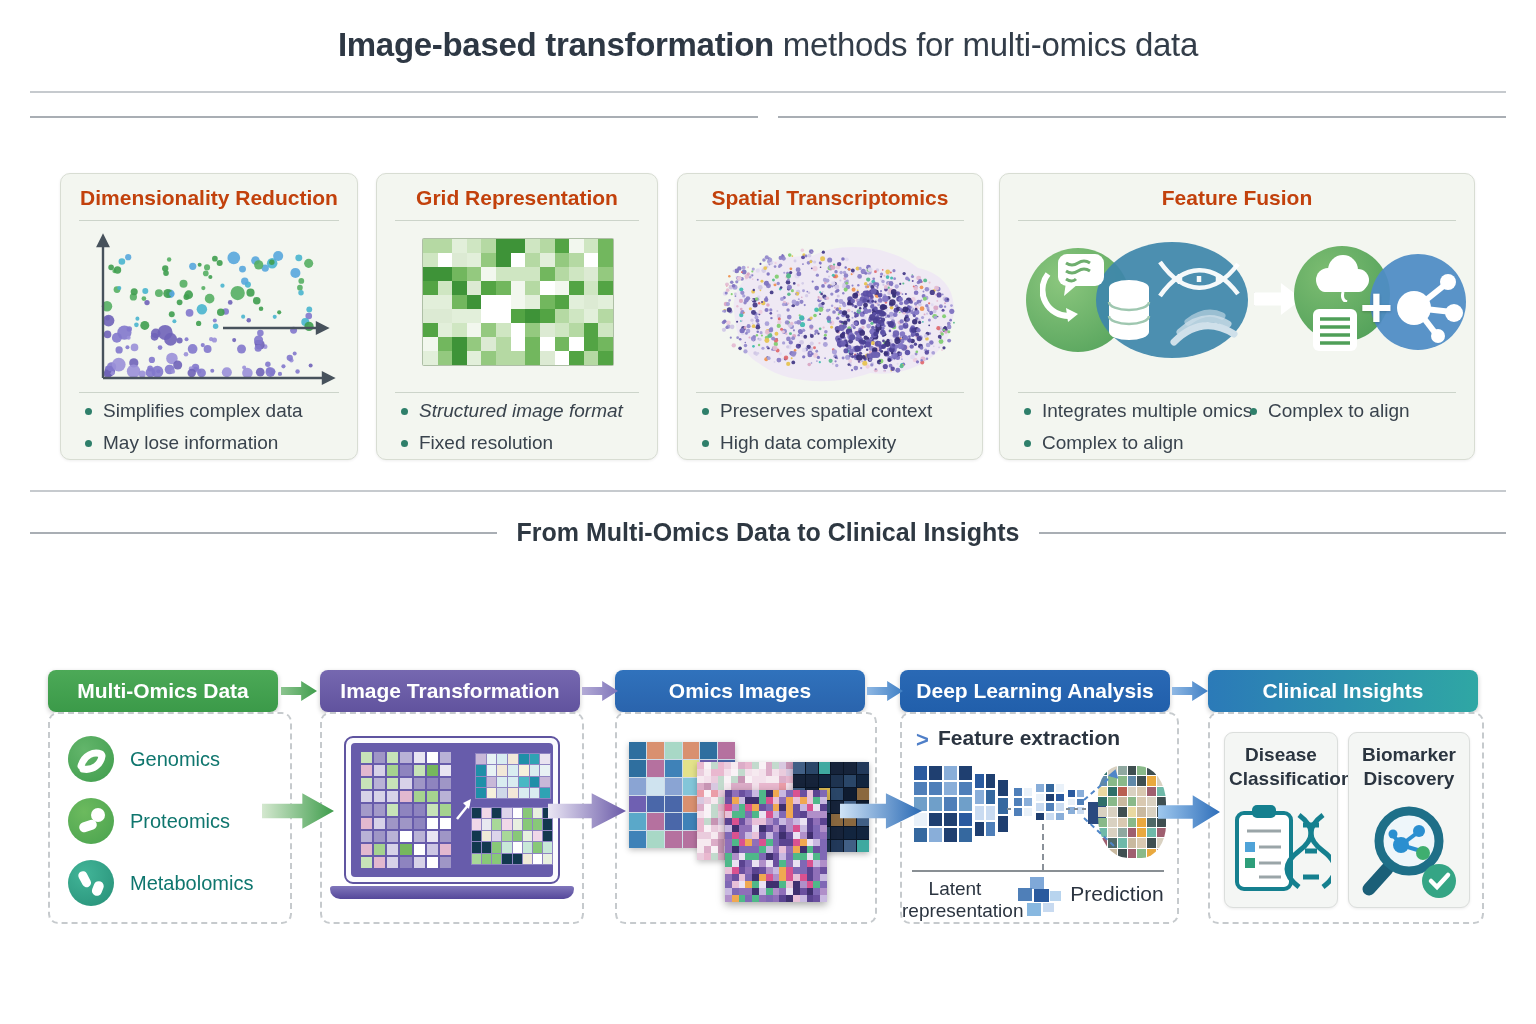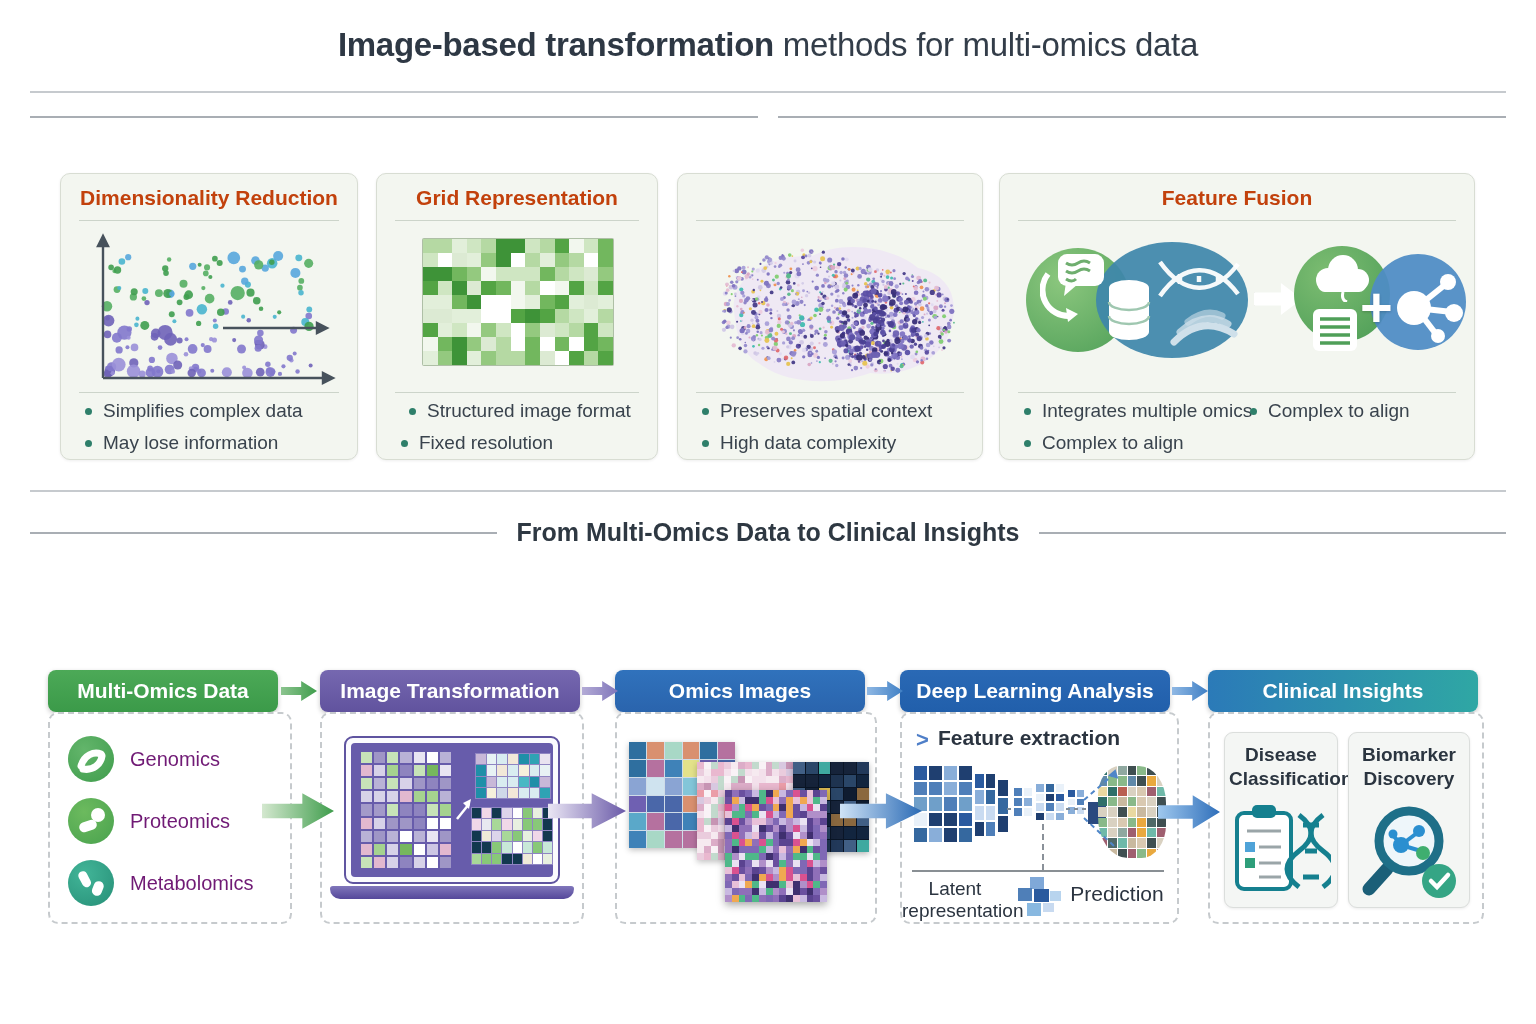--- a/index.html
+++ b/index.html
@@ -25,21 +25,21 @@
   .bullet .dot{width:7px;height:7px;border-radius:50%;background:#2e7f6a;flex:none;}
 
   .mosaic{position:absolute;overflow:hidden;}
   .mosaic i{display:block;}
 
   
   .stg-h{position:absolute;top:670px;height:42px;border-radius:8px;color:#fff;font-weight:bold;font-size:21px;display:flex;align-items:center;justify-content:center;box-shadow:0 2px 5px rgba(0,0,0,.22);white-space:nowrap;}
   .stg-b{position:absolute;top:712px;height:208px;background:#fff;border:2px dashed #c6cacd;border-radius:10px;}
   .arrow{clip-path:polygon(0% 33%,56% 33%,56% 8%,100% 50%,56% 92%,56% 67%,0% 67%);position:absolute;}
   .item-row{position:absolute;display:flex;align-items:center;gap:16px;}
-  .item-label{font-size:20px;color:#701a75;}
+  .item-label{font-size:20px;color:#0f766e;}
   .circle-ic{width:46px;height:46px;border-radius:50%;flex:none;display:flex;align-items:center;justify-content:center;}
 
   
   #fusion-art .blob{position:absolute;}
 
   
   .sub-card{position:absolute;background:#f4f6f4;border:1px solid #dbdedc;border-radius:9px;box-shadow:0 1px 3px rgba(0,0,0,.08);}
   .sub-title{position:absolute;top:10px;left:4px;right:4px;text-align:center;font-weight:bold;font-size:19px;color:#2b3540;line-height:1.25;}
 
   
@@ -356,31 +356,32 @@
         <i style="background: rgb(181, 217, 163);"></i>
         <i style="background: rgb(181, 217, 163);"></i>
         <i style="background: rgb(114, 183, 94);"></i>
         <i style="background: rgb(220, 234, 211);"></i>
         <i style="background: rgb(255, 255, 255);"></i>
         <i style="background: rgb(83, 164, 68);"></i>
         <i style="background: rgb(181, 217, 163);"></i>
         <i style="background: rgb(83, 164, 68);"></i>
       </div>
     <div class="card-div" style="top:218px;"></div>
-    <div class="bullet" style="left:32px;top:226px;">
+    <div class="bullet" style="left:24px;top:226px;font-style:italic;">
         <span class="dot"></span>
         <span>Structured image format</span>
       </div>
     <div class="bullet" style="left:24px;top:258px;">
         <span class="dot"></span>
         <span>Fixed resolution</span>
       </div>
   </div>
 
   <div class="card" style="left:677px;width:304px;">
+    <div class="card-title">Spatial Transcriptomics</div>
     <div class="card-div" style="top:46px;"></div>
     <svg id="tissue" class="abs" style="left:16px;top:52px;" width="272" height="162">
       <path d="M40,85 C36,52 74,28 118,30 C148,14 198,20 224,42 C254,48 266,72 257,100 C252,130 216,152 176,147 C140,160 92,158 66,138 C44,126 42,102 40,85 Z" fill="#efe9f4"></path>
       <g id="tissue-dots">
           <circle cx="146.68819528631866" cy="97.2523899693042" r="1.8622837447561325" fill="#eccede" opacity="0.95"></circle>
           <circle cx="152.82117300480604" cy="33.3637149175629" r="1.893925850838423" fill="#e0daf0" opacity="0.95"></circle>
           <circle cx="125.43437419645488" cy="117.16947766160592" r="1.0894654058851303" fill="#e4bcd2" opacity="0.95"></circle>
           <circle cx="92.05667592957616" cy="78.22029721923172" r="1.8485163476783784" fill="#9289cb" opacity="0.95"></circle>
           <circle cx="166.52301449142396" cy="103.86850256193429" r="2.319650669861585" fill="#8a80c6" opacity="0.95"></circle>
           <circle cx="206.3626466728747" cy="67.10074236616492" r="1.2530225398484618" fill="#e4bcd2" opacity="0.95"></circle>

